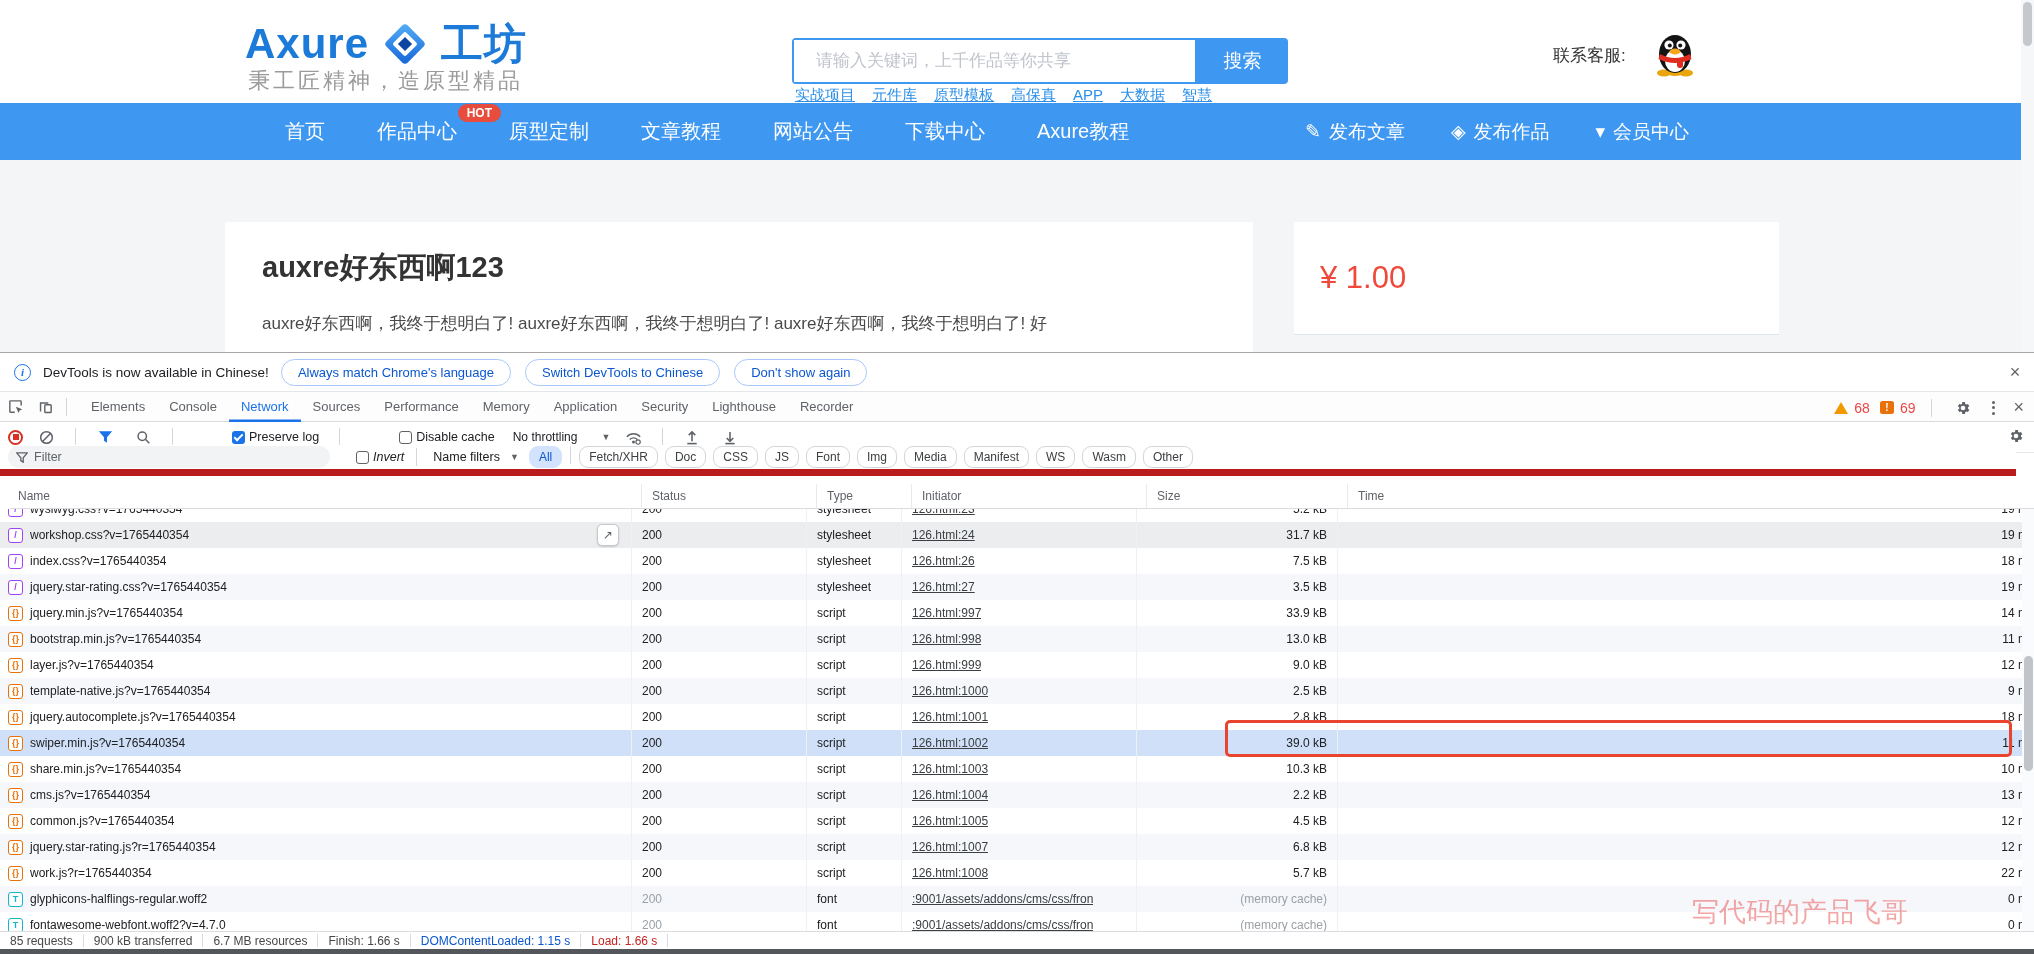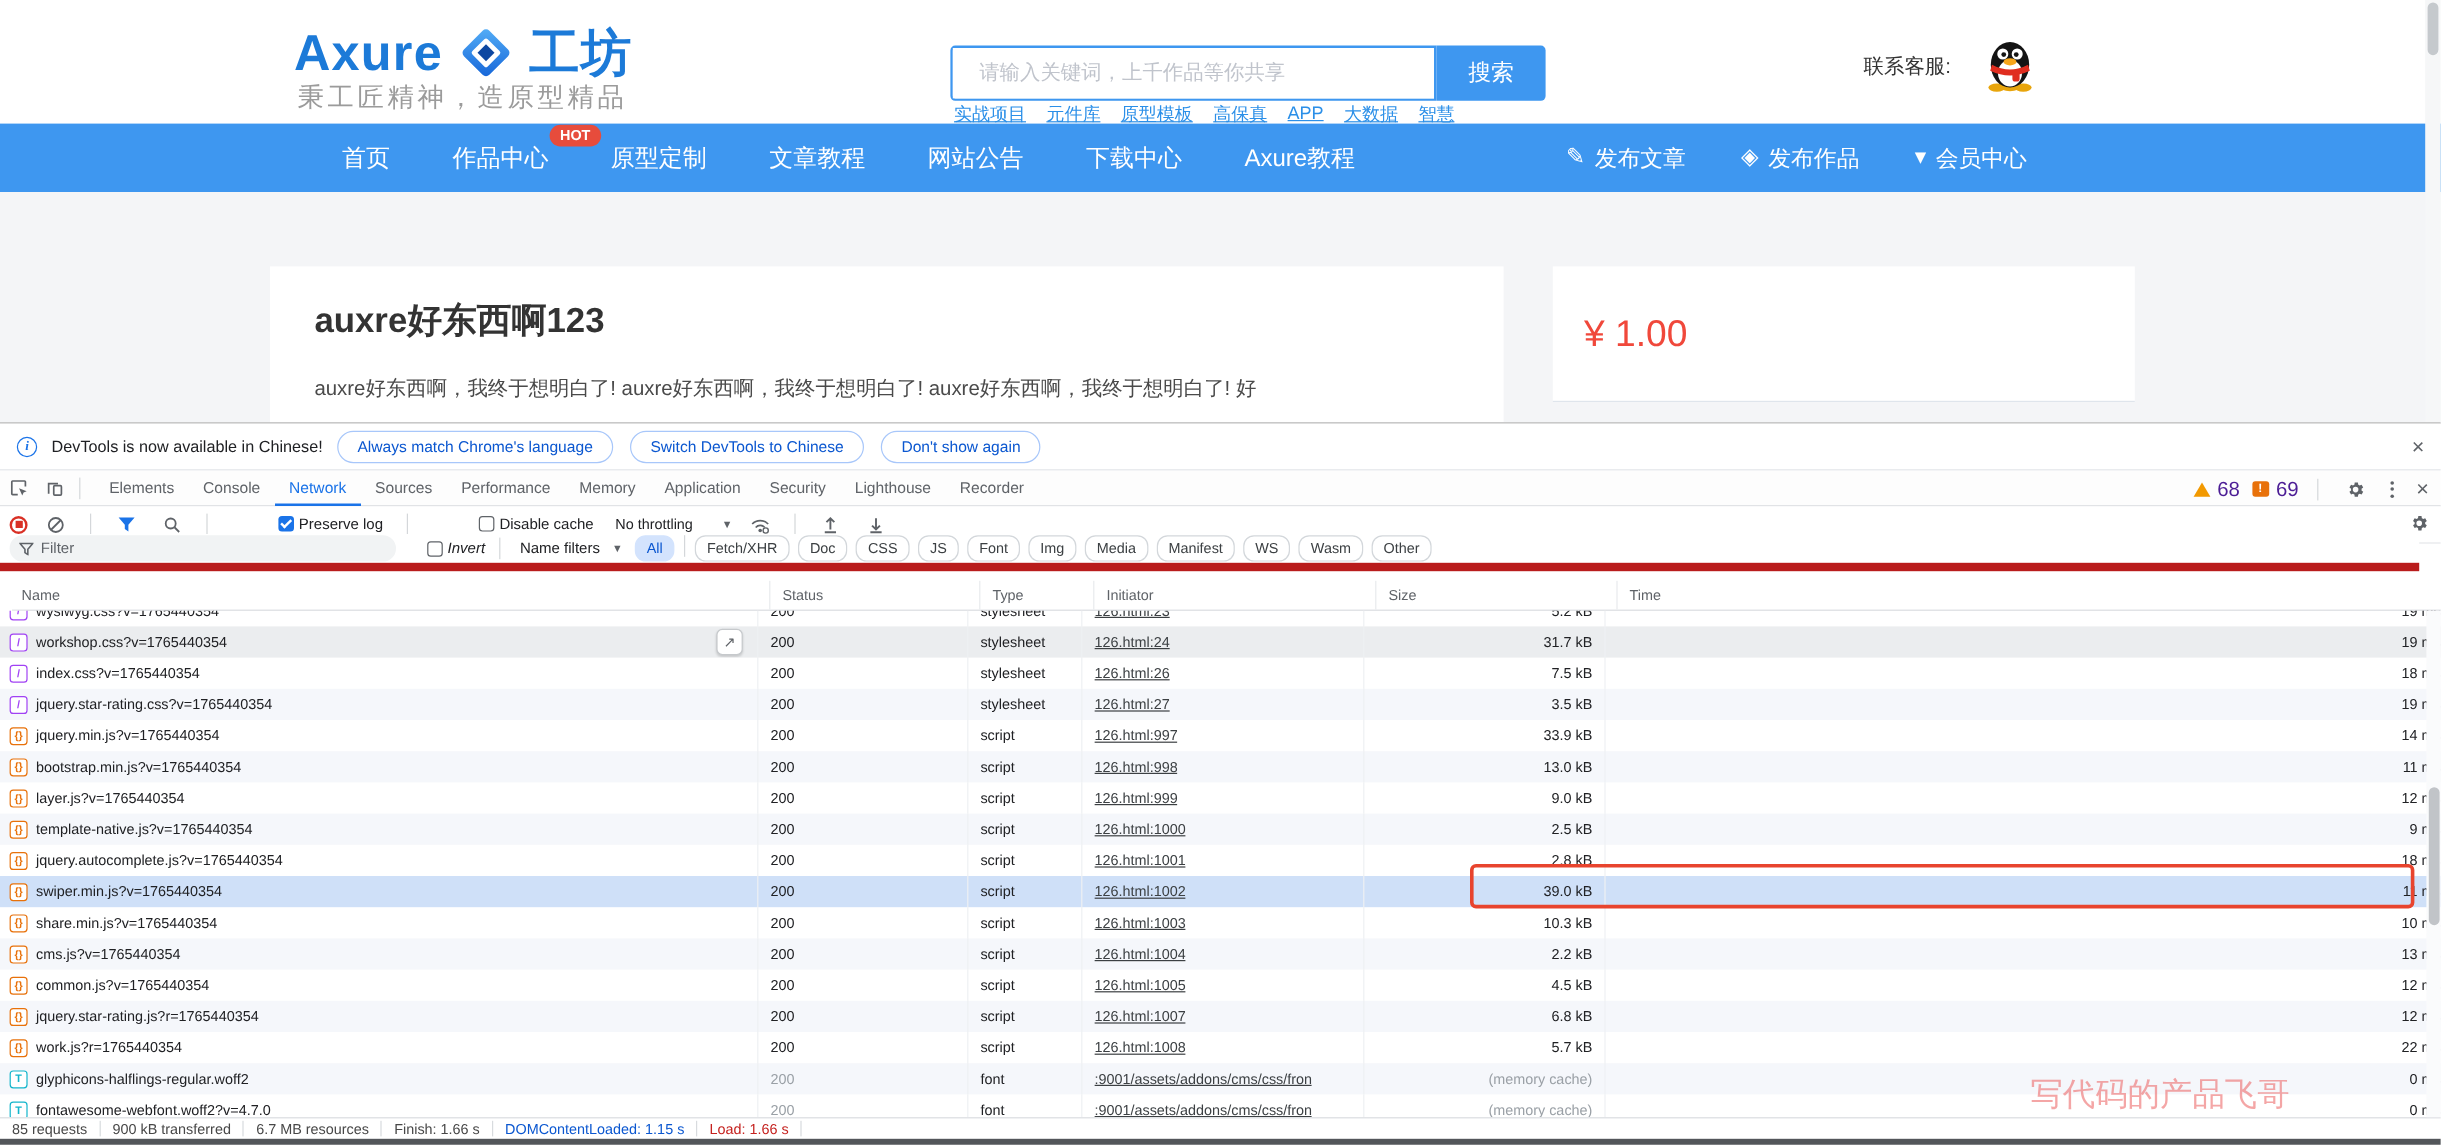--- a/index.html
+++ b/index.html
@@ -55,35 +55,35 @@
 
   
   #dt-tabbar { position:absolute; left:0; top:38px; width:2034px; height:31px; border-top:1px solid #e4e7ea; border-bottom:1px solid #dadce0; display:flex; align-items:center; background:#fdfdfd; }
   .tool-icon { width:30px; height:26px; display:flex; align-items:center; justify-content:center; cursor:pointer; }
   #dt-tabs { display:flex; height:31px; margin-left:6px; }
   .dt-tab { padding:0 12px; display:flex; align-items:center; font-size:13px; color:#5f6368; cursor:pointer; height:31px; }
   .dt-tab.active { color:#1a73e8; box-shadow:inset 0 -2.5px 0 #1a73e8; }
   #tab-right { position:absolute; right:6px; top:0; height:31px; display:flex; align-items:center; gap:10px; }
   .warn-tri { width:0; height:0; border-left:7px solid transparent; border-right:7px solid transparent; border-bottom:12px solid #f29900; }
   .issue-chip { width:14px; height:13px; background:#e8710a; border-radius:2.5px; color:#fff; font-size:10px; font-weight:bold; display:flex; align-items:center; justify-content:center; }
-  .count-txt { font-size:17px; color:#4c1d95; margin-left:-4px; }
+  .count-txt { font-size:14px; color:#ef4444; margin-left:-4px; }
   .kebab { display:flex; flex-direction:column; gap:2.5px; padding:4px; cursor:pointer; }
   .kebab i { width:3px; height:3px; border-radius:50%; background:#5f6368; }
   .x-btn { font-size:18px; color:#5f6368; cursor:pointer; padding:0 4px; }
 
   
   #dt-toolbar { position:absolute; left:0; top:69px; width:2034px; height:31px; border-bottom:1px solid #e4e7ea; display:flex; align-items:center; padding-left:8px; gap:8px; background:#fff; }
   #record-btn { width:15px; height:15px; border:2px solid #d93025; border-radius:50%; display:flex; align-items:center; justify-content:center; cursor:pointer; }
   #record-btn i { width:6px; height:6px; background:#d93025; }
   .chk { width:13px; height:13px; border-radius:3px; display:inline-block; }
   .chk.on { background:#1a73e8; position:relative; }
   .chk.on::after { content:""; position:absolute; left:4px; top:1px; width:3px; height:7px; border:solid #fff; border-width:0 2px 2px 0; transform:rotate(45deg); }
   .chk.off { border:1.5px solid #5f6368; background:#fff; }
   .tb-label { font-size:12.5px; color:#202124; margin-left:4px; }
-  .tb-group { display:flex; cursor:pointer;padding-left:45px; }
+  .tb-group { display:flex; align-items:center; cursor:pointer;padding-left:45px; }
   #throttle { display:flex; align-items:center; gap:24px; margin-left:10px; cursor:pointer; }
   #throttle .caret { font-size:9px; color:#5f6368; }
   #net-gear { position:absolute; right:10px; top:6px; cursor:pointer; }
 
   
   #dt-filterbar { position:absolute; left:0; top:92px; width:2016px; height:31px; border-bottom:7px solid #b91c1c; display:flex; align-items:center; padding-left:8px; background:#fff; }
   #filter-input-wrap { width:322px; height:22px; background:#f1f3f4; border-radius:12px; display:flex; align-items:center; padding-left:8px; gap:6px; }
   #filter-input-wrap input { border:0; outline:none; background:transparent; font-size:12.5px; width:270px; color:#202124; font-family:inherit; }
   #filter-input-wrap input::placeholder { color:#5f6368; }
   #invert-group { display:flex; align-items:center; margin-left:26px; cursor:pointer;font-style:italic; }

